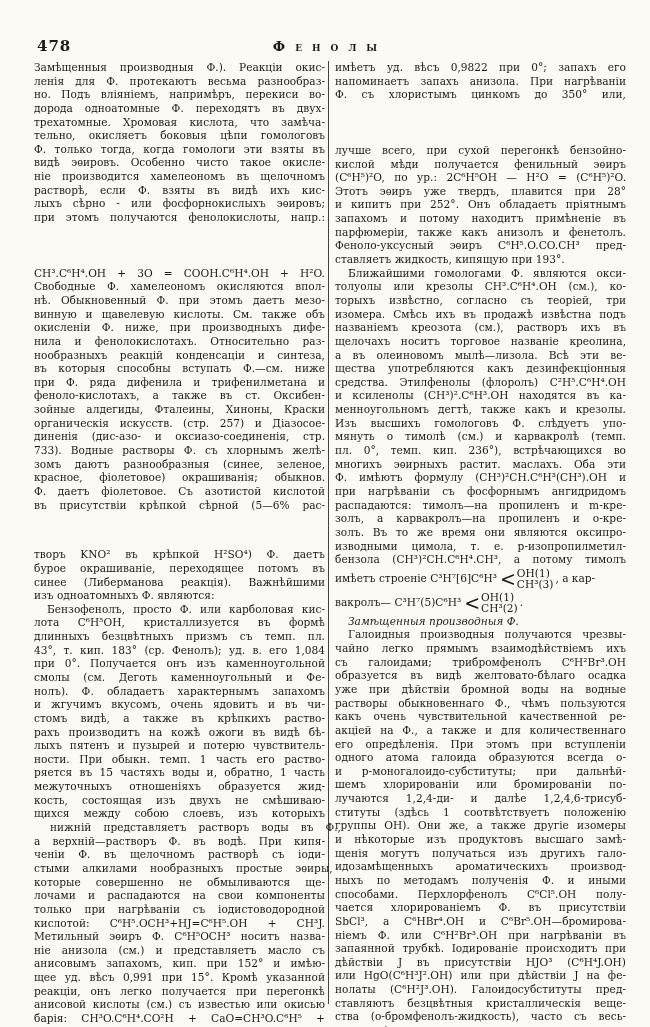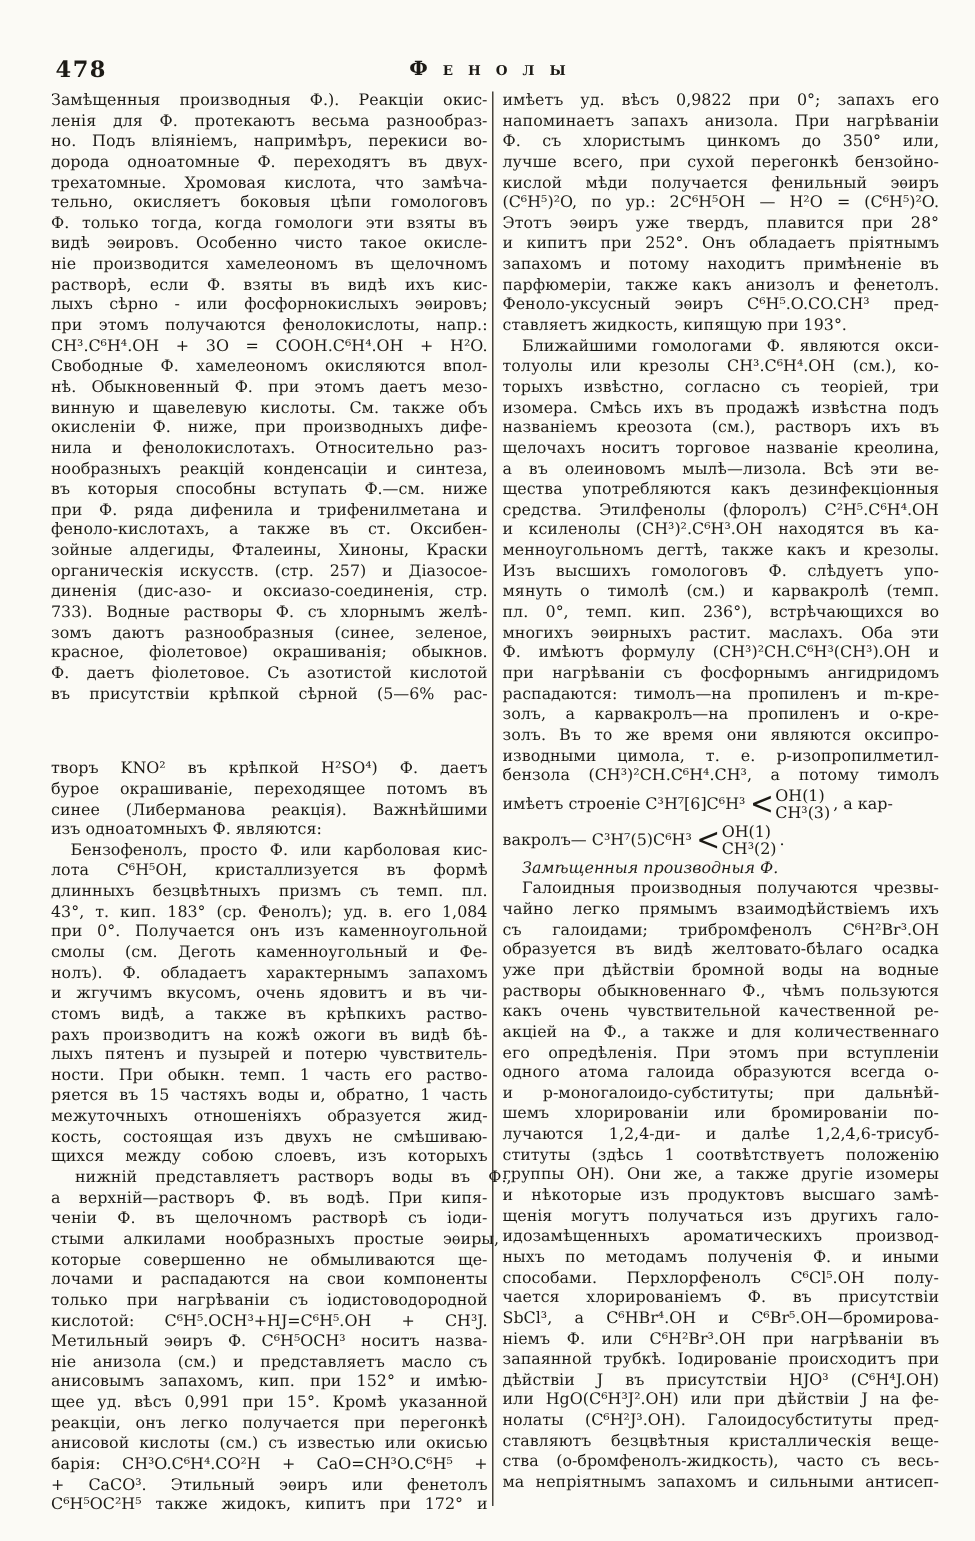--- a/index.html
+++ b/index.html
@@ -55,21 +55,21 @@
       <div class="t-line" style="word-spacing: 7.17188px;"><span class="tx">но. Подъ вліяніемъ, напримѣръ, перекиси во-</span></div>
       <div class="t-line" style="word-spacing: 8.5375px;"><span class="tx">дорода одноатомные Ф. переходятъ въ двух-</span></div>
       <div class="t-line" style="word-spacing: 8.82422px;"><span class="tx">трехатомные. Хромовая кислота, что замѣча-</span></div>
       <div class="t-line" style="word-spacing: 9.84375px;"><span class="tx">тельно, окисляетъ боковыя цѣпи гомологовъ</span></div>
       <div class="t-line" style="word-spacing: 5.08482px;"><span class="tx">Ф. только тогда, когда гомологи эти взяты въ</span></div>
       <div class="t-line" style="word-spacing: 7.95px;"><span class="tx">видѣ эѳировъ. Особенно чисто такое окисле-</span></div>
       <div class="t-line" style="word-spacing: 7.84766px;"><span class="tx">ніе производится хамелеономъ въ щелочномъ</span></div>
       <div class="t-line" style="word-spacing: 8.73884px;"><span class="tx">растворѣ, если Ф. взяты въ видѣ ихъ кис-</span></div>
       <div class="t-line" style="word-spacing: 7.60938px;"><span class="tx">лыхъ сѣрно - или фосфорнокислыхъ эѳировъ;</span></div>
       <div class="t-line" style="word-spacing: 7.60156px;"><span class="tx">при этомъ получаются фенолокислоты, напр.:</span></div>
-      <div class="t-line" style="word-spacing: 7.7526px;"><span class="tx">CH³.C⁶H⁴.OH + 3O = COOH.C⁶H⁴.OH + H²O.</span></div>
+      <div class="t-line" style="word-spacing: 7.7526px; margin-top: 42px;"><span class="tx">CH³.C⁶H⁴.OH + 3O = COOH.C⁶H⁴.OH + H²O.</span></div>
       <div class="t-line" style="word-spacing: 8.11328px;"><span class="tx">Свободные Ф. хамелеономъ окисляются впол-</span></div>
       <div class="t-line" style="word-spacing: 6.73438px;"><span class="tx">нѣ. Обыкновенный Ф. при этомъ даетъ мезо-</span></div>
       <div class="t-line" style="word-spacing: 5.65104px;"><span class="tx">винную и щавелевую кислоты. См. также объ</span></div>
       <div class="t-line" style="word-spacing: 7.84687px; text-align: right;"><span class="tx">окисленіи Ф. ниже, при производныхъ дифе-</span></div>
       <div class="t-line" style="word-spacing: 9.92578px;"><span class="tx">нила и фенолокислотахъ. Относительно раз-</span></div>
       <div class="t-line" style="word-spacing: 9.21484px;"><span class="tx">нообразныхъ реакцій конденсаціи и синтеза,</span></div>
       <div class="t-line" style="word-spacing: 8.26562px;"><span class="tx">въ которыя способны вступать Ф.—см. ниже</span></div>
       <div class="t-line" style="word-spacing: 7.80208px;"><span class="tx">при Ф. ряда дифенила и трифенилметана и</span></div>
       <div class="t-line" style="word-spacing: 9.58125px;"><span class="tx">феноло-кислотахъ, а также въ ст. Оксибен-</span></div>
       <div class="t-line" style="word-spacing: 8.01953px;"><span class="tx">зойные алдегиды, Фталеины, Хиноны, Краски</span></div>
@@ -115,21 +115,21 @@
       <div class="t-line" style="word-spacing: 6.4125px;"><span class="tx">реакціи, онъ легко получается при перегонкѣ</span></div>
       <div class="t-line" style="word-spacing: 3.24219px;"><span class="tx">анисовой кислоты (см.) съ известью или окисью</span></div>
       <div class="t-line" style="word-spacing: 10.8281px;"><span class="tx">барія: CH³O.C⁶H⁴.CO²H + CaO=CH³O.C⁶H⁵ +</span></div>
       <div class="t-line" style="word-spacing: 12.7125px;"><span class="tx">+ CaCO³. Этильный эѳиръ или фенетолъ</span></div>
       <div class="t-line" style="word-spacing: 5.88281px;"><span class="tx">C⁶H⁵OC²H⁵ также жидокъ, кипитъ при 172° и</span></div>
     </div>
   <div class="col" id="col-right">
       <div class="t-line" style="word-spacing: 7.96429px;"><span class="tx">имѣетъ уд. вѣсъ 0,9822 при 0°; запахъ его</span></div>
       <div class="t-line" style="word-spacing: 7.75px;"><span class="tx">напоминаетъ запахъ анизола. При нагрѣваніи</span></div>
       <div class="t-line" style="word-spacing: 11.0443px;"><span class="tx">Ф. съ хлористымъ цинкомъ до 350° или,</span></div>
-      <div class="t-line" style="word-spacing: 7.55938px;"><span class="tx">лучше всего, при сухой перегонкѣ бензойно-</span></div>
+      <div class="t-line" style="word-spacing: 7.55938px; margin-top: 42px;"><span class="tx">лучше всего, при сухой перегонкѣ бензойно-</span></div>
       <div class="t-line" style="word-spacing: 12.2383px;"><span class="tx">кислой мѣди получается фенильный эѳиръ</span></div>
       <div class="t-line" style="word-spacing: 6.04688px;"><span class="tx">(C⁶H⁵)²O, по ур.: 2C⁶H⁵OH — H²O = (C⁶H⁵)²O.</span></div>
       <div class="t-line" style="word-spacing: 8.40625px;"><span class="tx">Этотъ эѳиръ уже твердъ, плавится при 28°</span></div>
       <div class="t-line" style="word-spacing: 5.54948px;"><span class="tx">и кипитъ при 252°. Онъ обладаетъ пріятнымъ</span></div>
       <div class="t-line" style="word-spacing: 8.7875px;"><span class="tx">запахомъ и потому находитъ примѣненіе въ</span></div>
       <div class="t-line" style="word-spacing: 6.03437px;"><span class="tx">парфюмеріи, также какъ анизолъ и фенетолъ.</span></div>
       <div class="t-line" style="word-spacing: 12.6146px;"><span class="tx">Феноло-уксусный эѳиръ C⁶H⁵.O.CO.CH³ пред-</span></div>
       <div class="t-line"><span class="tx">ставляетъ жидкость, кипящую при 193°.</span></div>
       <div class="t-line ind" style="word-spacing: 6.32422px;"><span class="tx">Ближайшими гомологами Ф. являются окси-</span></div>
       <div class="t-line" style="word-spacing: 8.34688px;"><span class="tx">толуолы или крезолы CH³.C⁶H⁴.OH (см.), ко-</span></div>

